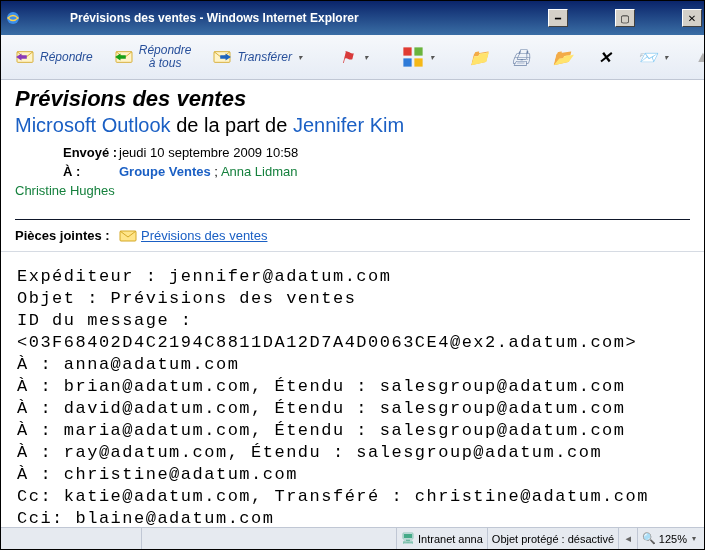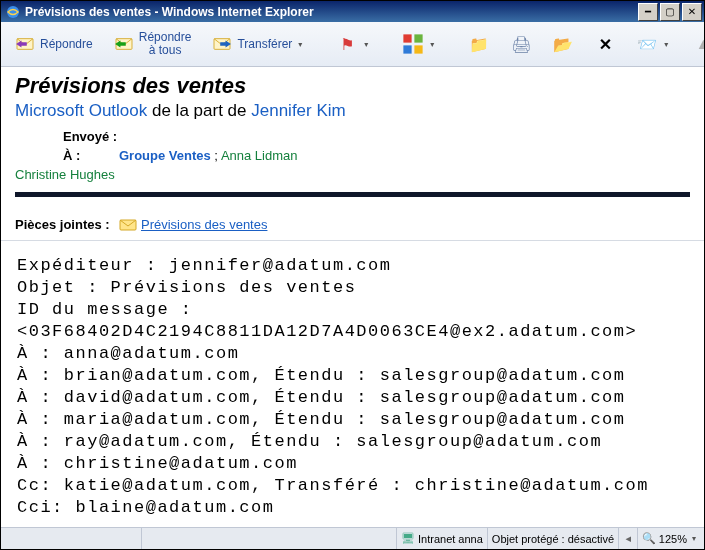--- a/index.html
+++ b/index.html
@@ -12,26 +12,27 @@
     height: 550px;
     overflow: hidden;
     border: 1px solid #000;
     display: flex;
     flex-direction: column;
   }
   
   .titlebar {
     background: linear-gradient(#0a246a, #3a6ea5);
     color: #fff;
-    height: 21px;
+    height: 34px;
     display: flex;
     align-items: center;
     padding: 0 2px 0 4px;
     font-size: 12px;
     user-select: none;
+    gap: 45px;
   }
   .titlebar .ie-icon {
     width: 16px; height: 16px;
     margin-right: 4px;
     display: inline-flex;
     align-items: center;
     justify-content: center;
   }
   .titlebar .title-text { font-weight: bold; }
   .titlebar-spacer { flex: 1; }
@@ -51,20 +52,21 @@
     cursor: default;
   }
   
   .toolbar {
     background: linear-gradient(#f6f8fb, #e6ecf5);
     border-bottom: 1px solid #c0c7d4;
     padding: 4px 6px;
     display: flex;
     align-items: center;
     gap: 6px;
+    font-style: italic;
   }
   .tbtn {
     display: flex;
     align-items: center;
     gap: 4px;
     padding: 4px 6px;
     border: 1px solid transparent;
     border-radius: 3px;
     cursor: default;
   }
@@ -103,21 +105,21 @@
     border-bottom: 1px solid #d6dbe3;
   }
   .subject {
     font-size: 22px;
     font-weight: bold;
     font-style: italic;
     margin: 0 0 2px 0;
     color: #000;
   }
   .from-line {
-    font-size: 17px;
+    font-size: 20px;
     margin-bottom: 8px;
   }
   .link-blue { color: #1a5fc4; }
   .hdr-row {
     display: flex;
     margin-bottom: 4px;
     font-size: 13px;
     align-items: center;
   }
   .hdr-label {
@@ -128,23 +130,23 @@
   .group-link {
     color: #1a5fc4;
     font-weight: bold;
     text-decoration: none;
     cursor: pointer;
   }
   .person-link {
     color: #15803d;
   }
   .attach-bar {
-    border-top: 5px solid #0f172a;
-    padding-top: 20px;
-    margin-top: 10px;
+    border-top: 1px solid #0f172a;
+    padding-top: 8px;
+    margin-top: 21px;
     display: flex;
     align-items: center;
     font-size: 13px;
   }
   .attach-label { width: 104px; font-weight: bold; }
   .attach-icon { width: 18px; height: 14px; margin-right: 4px; }
   .attach-link { color: #1a5fc4; text-decoration: underline; cursor: pointer; }
   
   .msg-body {
     flex: 1;
@@ -273,20 +275,21 @@
 
 </div>
 
 <div class="msg-header">
   <div class="subject">Prévisions des ventes</div>
   <div class="from-line">
     <span class="link-blue">Microsoft Outlook</span><span> de la part de </span><span class="link-blue">Jennifer Kim</span>
   </div>
   <div class="hdr-row">
     <span class="hdr-label">Envoyé :</span>
+    <span>jeudi 10 septembre 2009 10:58</span>
   </div>
   <div class="hdr-row">
     <span class="hdr-label">À :</span>
     <span>
       <a class="group-link">Groupe Ventes</a><span> ; </span><span class="person-link">Anna Lidman</span>
     </span>
   </div>
   <div class="hdr-row">
     <span class="person-link">Christine Hughes</span>
   </div>

